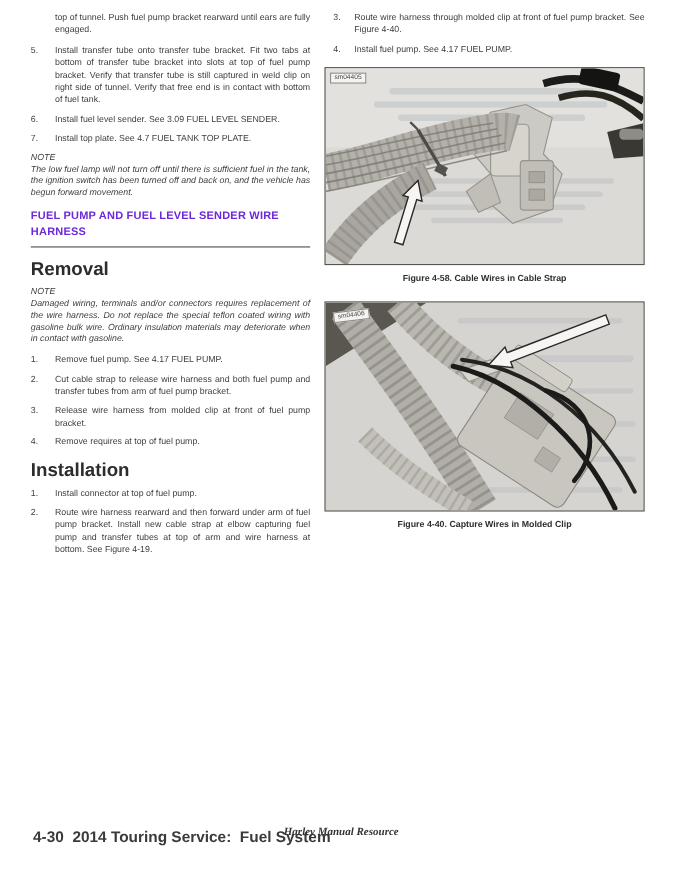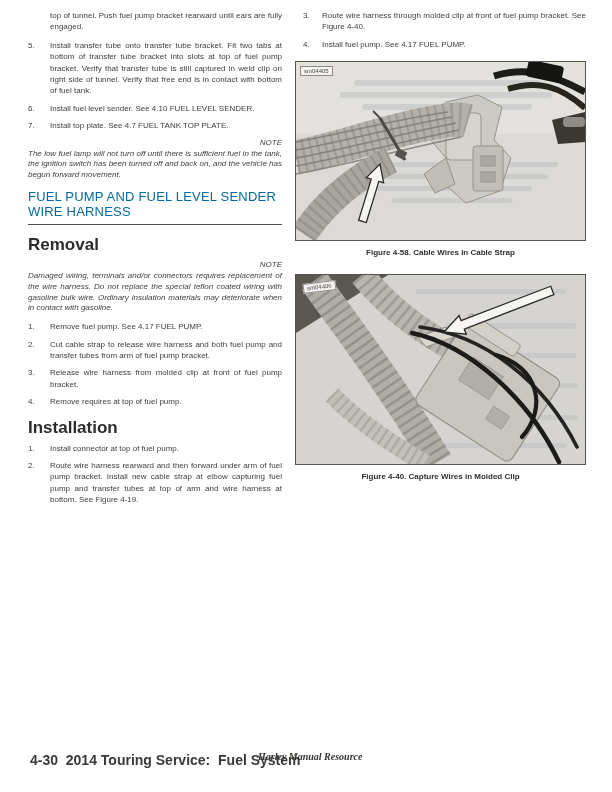--- a/index.html
+++ b/index.html
@@ -8,24 +8,24 @@
   
   .col-left{position:absolute;left:28px;top:10px;width:254px;}
   .col-right{position:absolute;left:295px;top:10px;width:291px;}
   .body-txt{font-size:8px;line-height:11.4px;text-align:justify;}
   .cont-para{margin:0 0 7px 22px;}
   .step{display:flex;margin:0 0 6px 0;}
   .step .num{flex:0 0 22px;}
   .step .txt{flex:1;}
   .rstep .num{flex:0 0 19px;margin-left:8px;}
   
-  .note-label{font-size:8px;font-style:italic;text-align:right;margin:4px 0 2px 0;color:#3a3a3a;}
+  .note-label{font-size:8px;font-style:italic;text-align:left;margin:4px 0 2px 0;color:#3a3a3a;}
   .note-text{font-size:8px;line-height:10.8px;font-style:italic;text-align:justify;margin:0 0 7px 0;}
   
-  .sec-heading{font-size:13px;line-height:15px;font-weight:normal;color:#0369a1;
+  .sec-heading{font-size:10px;line-height:15px;font-weight:bold;color:#6d28d9;
                letter-spacing:.2px;margin:8px 0 0 0;padding-bottom:5px;border-bottom:1px solid #4d4d4d;}
   .sub-heading{font-size:17px;font-weight:bold;color:#2c2c2c;margin:10px 0 5px 0;}
   
   .figure-box{position:relative;width:289px;border:1px solid #56564f;background:#dad8d4;overflow:hidden;}
   .fig1{height:178px;margin-top:11px;}
   .fig2{height:189px;margin-top:17px;}
   .fig-caption{font-size:8px;font-weight:bold;color:#2e2e2e;text-align:center;margin:7px 0 0 0;}
   .chip{position:absolute;top:4px;left:4px;background:#f4f3f1;border:1px solid #8e8c86;
         font-size:6px;line-height:8px;padding:0 3px;color:#4a4a46;z-index:5;}
   .chip2{top:7px;left:7px;transform:rotate(-7deg);}
@@ -42,21 +42,21 @@
   <div class="col-left">
 
     <p class="body-txt cont-para">top of tunnel. Push fuel pump bracket rearward until ears are fully engaged.</p>
 
     <div class="step body-txt">
       <span class="num">5.</span>
       <span class="txt">Install transfer tube onto transfer tube bracket. Fit two tabs at bottom of transfer tube bracket into slots at top of fuel pump bracket. Verify that transfer tube is still captured in weld clip on right side of tunnel. Verify that free end is in contact with bottom of fuel tank.</span>
     </div>
     <div class="step body-txt">
       <span class="num">6.</span>
-      <span class="txt">Install fuel level sender. See 4.10 FUEL LEVEL SENDER.</span>
+      <span class="txt">Install fuel level sender. See 3.09 FUEL LEVEL SENDER.</span>
     </div>
     <div class="step body-txt">
       <span class="num">7.</span>
       <span class="txt">Install top plate. See 4.7 FUEL TANK TOP PLATE.</span>
     </div>
 
     <div class="note-label">NOTE</div>
     <p class="note-text">The low fuel lamp will not turn off until there is sufficient fuel in the tank, the ignition switch has been turned off and back on, and the vehicle has begun forward movement.</p>
 
     <h1 class="sec-heading">FUEL PUMP AND FUEL LEVEL SENDER WIRE HARNESS</h1>

